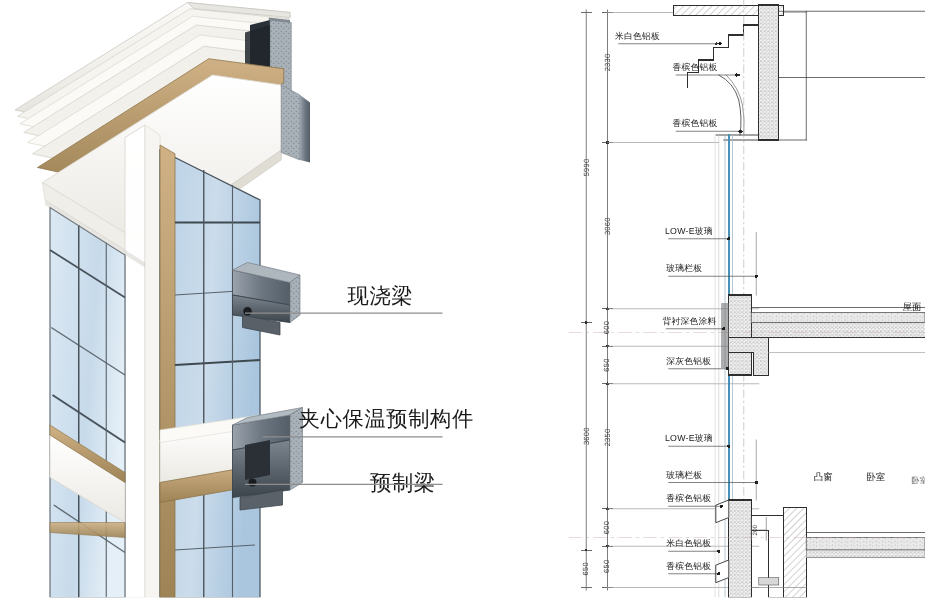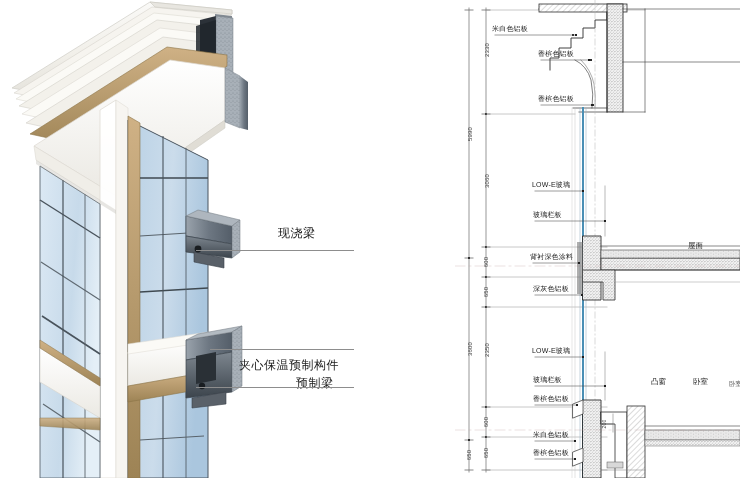--- a/index.html
+++ b/index.html
@@ -10,21 +10,21 @@
     font-family: "Liberation Sans", "DejaVu Sans", sans-serif;
     overflow: hidden;
   }
   #page { position: relative; width: 740px; height: 478px; background: #fff; }
 
   
   #render3d { position: absolute; left: 0; top: 0; width: 270px; height: 478px; }
   #render3d svg { display: block; }
 
   
-  .callout { position: absolute; font-size: 12px; color: #1a1a1a; white-space: nowrap;
+  .callout { position: absolute; font-size: 17px; color: #1a1a1a; white-space: nowrap;
              text-align: right; letter-spacing: .5px; }
   .callout-rule { position: absolute; height: 0; border-top: 1px solid #8d8d8d; }
 
   
   #cad { position: absolute; left: 455px; top: 0; width: 285px; height: 478px; }
   #cad svg { display: block; }
 
   .cadlabel { position: absolute; font-size: 7px; color: #1a1a1a; white-space: nowrap;
               letter-spacing: .2px; }
   .dimtext { position: absolute; font-size: 6px; color: #3b3b3b; white-space: nowrap;
@@ -185,21 +185,21 @@
       <path d="M36,160 L116,210 L116,214 L36,164 Z" fill="#b9b6ae" opacity=".35"></path>
     </svg>
   </div>
 
   <div>
     <div class="callout" style="left:278px; top:225px;">
       <span>现浇梁</span>
     </div>
     <div class="callout-rule" style="left:196px; top:250px; width:158px;"></div>
 
-    <div class="callout" style="left:239px; top:324px;margin-top:33px;">
+    <div class="callout" style="left:239px; top:324px;">
       <span>夹心保温预制构件</span>
     </div>
     <div class="callout-rule" style="left:210px; top:349px; width:144px;"></div>
 
     <div class="callout" style="left:296px; top:375px;">
       <span>预制梁</span>
     </div>
     <div class="callout-rule" style="left:196px; top:387px; width:158px;"></div>
   </div>
 
@@ -399,21 +399,21 @@
     <div class="cadlabel" style="left:530px; top:252px;">背衬深色涂料</div>
     <div class="cadlabel" style="left:533px; top:284px;">深灰色铝板</div>
     <div class="cadlabel" style="left:532px; top:346px;">LOW-E玻璃</div>
     <div class="cadlabel" style="left:533px; top:375px;">玻璃栏板</div>
     <div class="cadlabel" style="left:533px; top:394px;">香槟色铝板</div>
     <div class="cadlabel" style="left:533px; top:430px;">米白色铝板</div>
     <div class="cadlabel" style="left:533px; top:448px;">香槟色铝板</div>
   </div>
 
   <div>
-    <div class="roomtext" style="left:688px; top:241px;">屋面</div>
+    <div class="roomtext" style="left:722px; top:241px;">屋面</div>
     <div class="roomtext" style="left:631px; top:377px;padding-left:20px;">凸窗</div>
     <div class="roomtext" style="left:693px; top:377px;">卧室</div>
     <div class="roomtext" style="left:729px; top:380px; font-size:6.5px; color:#555;">卧室</div>
   </div>
 
   <div>
 
     <div class="dimtext" style="left:463px; top:131px; transform:rotate(-90deg);">5990</div>
     <div class="dimtext" style="left:463px; top:346px; transform:rotate(-90deg);">3600</div>
     <div class="dimtext" style="left:464px; top:452px; transform:rotate(-90deg);">650</div>

